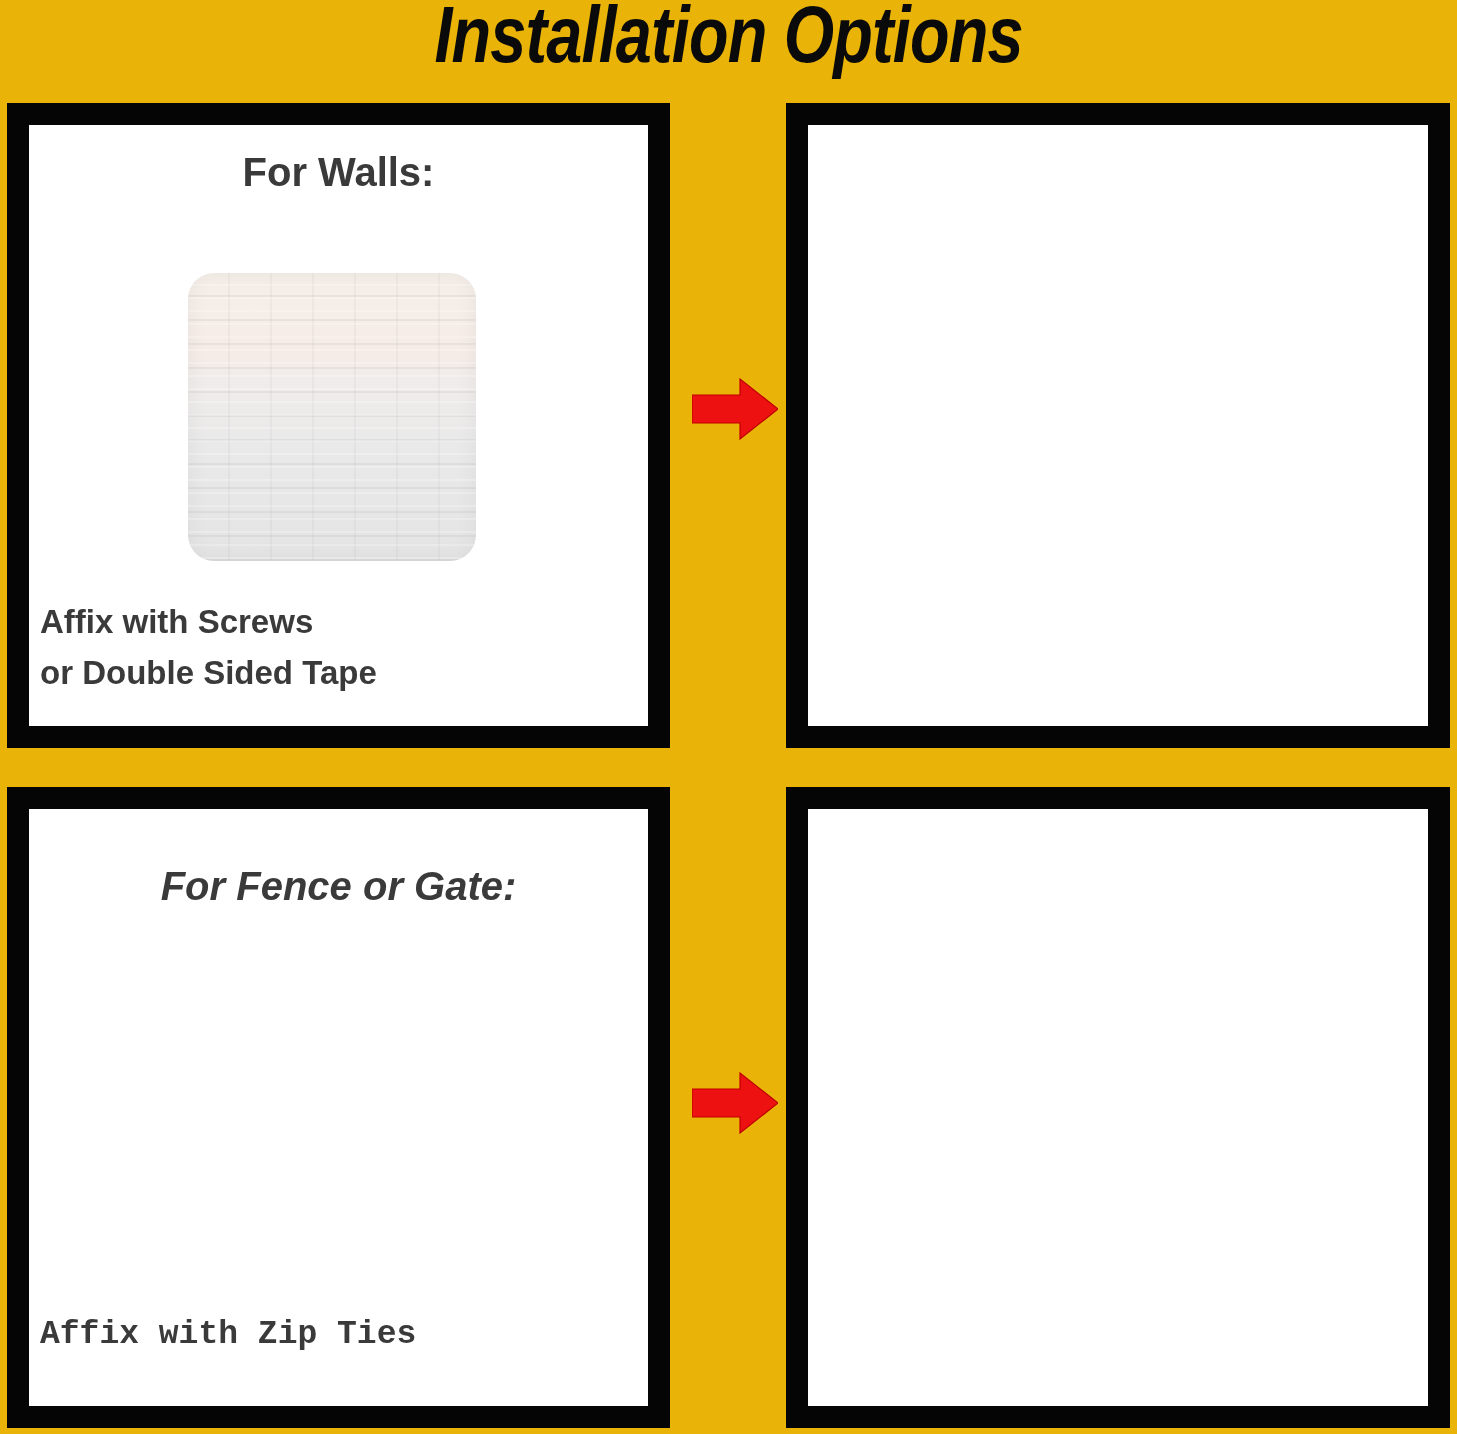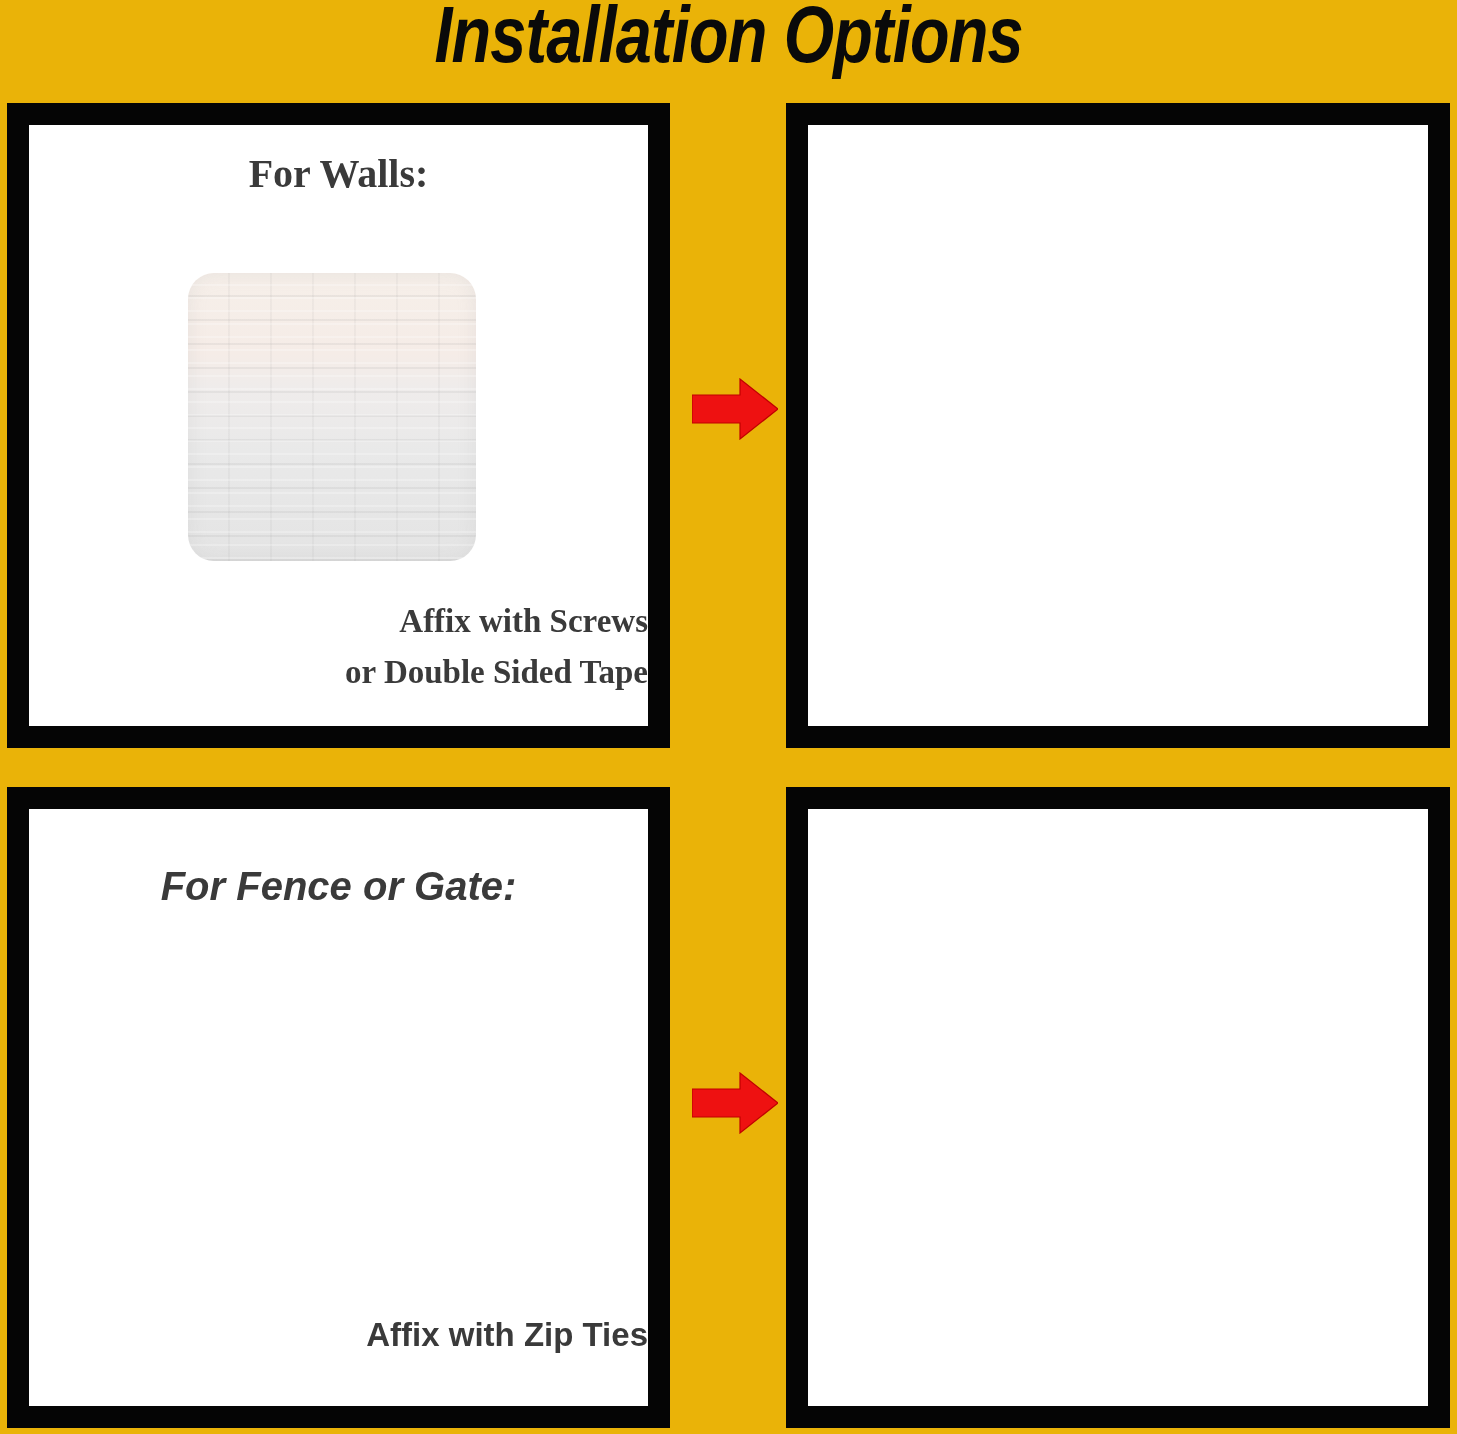--- a/index.html
+++ b/index.html
@@ -44,21 +44,21 @@
     border: 22px solid #050505;
   }
   .panel-inner {
     position: relative;
     width: 100%;
     height: 100%;
     background: #ffffff;
     overflow: hidden;
   }
 
-  #panel-walls      { left: 7px;   top: 103px;  width: 663px; height: 645px; font-family: Liberation Serif, serif; }
+  #panel-walls      { left: 7px;   top: 103px;  width: 663px; height: 645px; }
   #panel-wall-hw    { left: 786px; top: 103px;  width: 664px; height: 645px; }
   #panel-fence      { left: 7px;   top: 787px;  width: 663px; height: 641px; }
   #panel-fence-hw   { left: 786px; top: 787px;  width: 664px; height: 641px; }
 
   .panel-heading {
     position: absolute;
     left: 0;
     width: 100%;
     text-align: center;
     font-size: 40px;
@@ -66,28 +66,29 @@
     color: #3a3a3a;
     letter-spacing: 0px;
   }
   #heading-walls { top: 25px; }
   #heading-fence { top: 55px; font-style: italic; }
 
   .panel-caption {
     position: absolute;
     left: 0;
     width: 100%;
-    text-align: right;
+    text-align: left;
     font-size: 33px;
     font-weight: 700;
     color: #3a3a3a;
     line-height: 1.55;
+    padding-left: 11px;
   }
   #caption-walls { bottom: 28px; }
-  #caption-fence { bottom: 46px; }
+  #caption-fence { bottom: 46px; font-family: Liberation Mono, monospace; }
 
   
   .brick-swatch {
     position: absolute;
     left: 159px; top: 148px;
     width: 288px; height: 288px;
     border-radius: 26px;
     background:
       
       repeating-linear-gradient(

